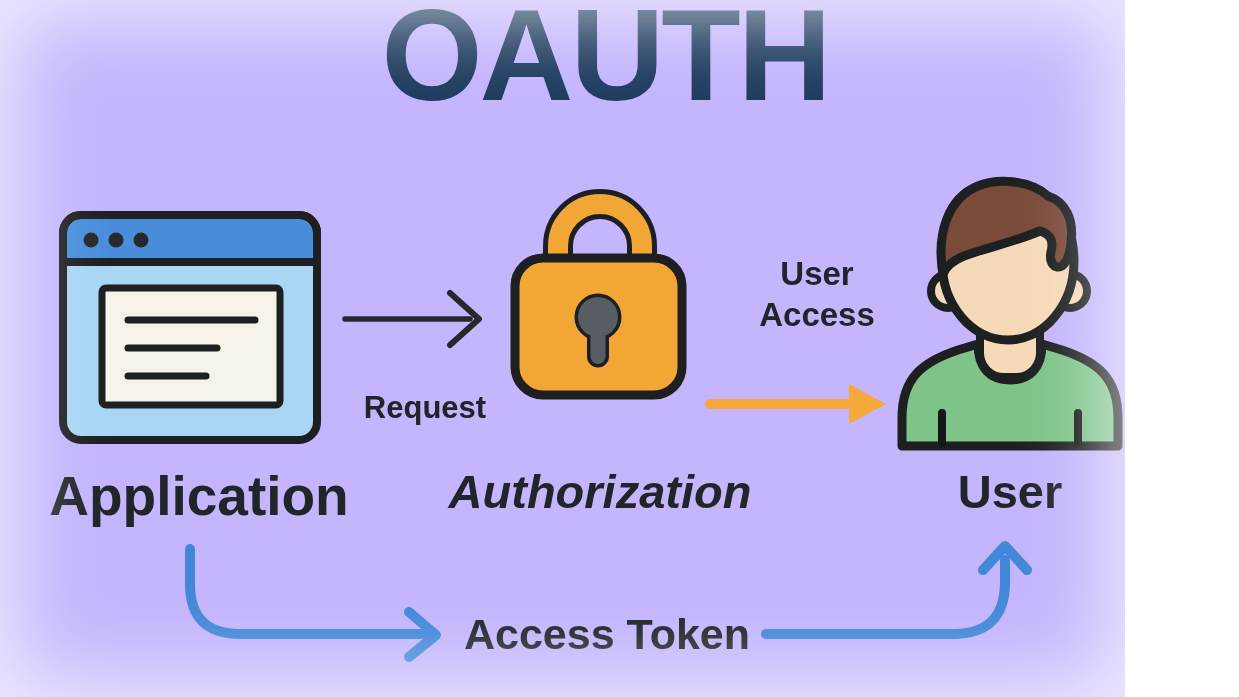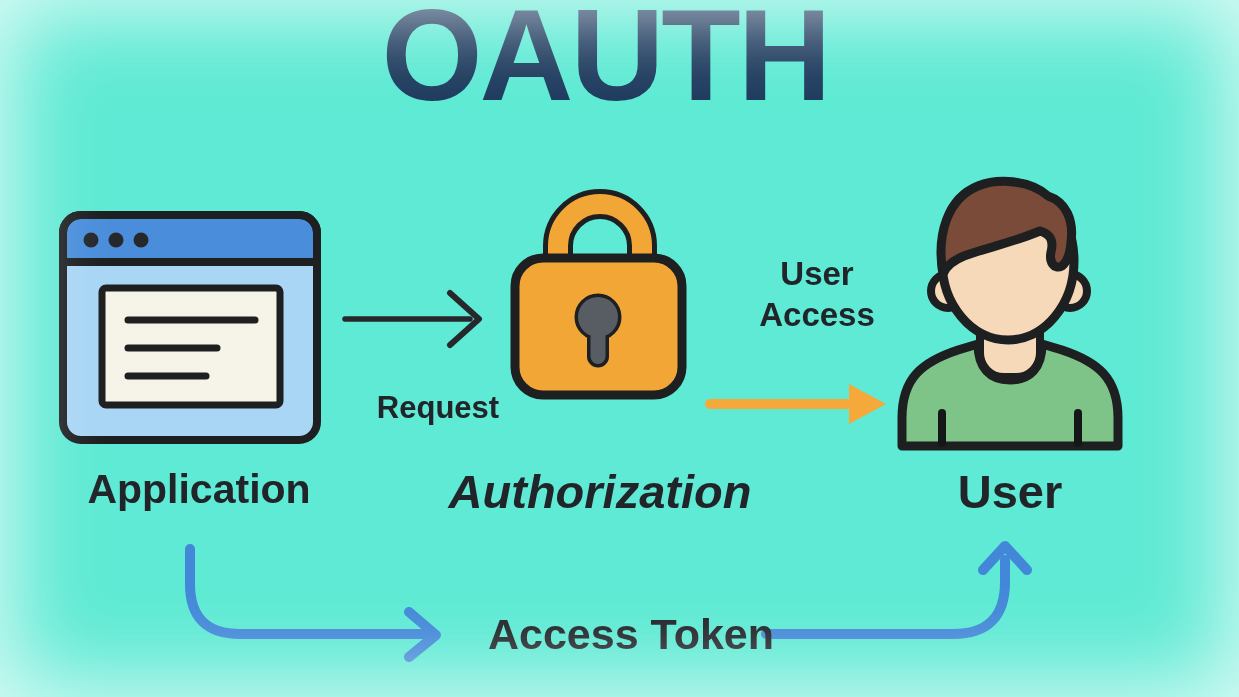--- a/index.html
+++ b/index.html
@@ -1,41 +1,41 @@
 <!DOCTYPE html>
 <html><head>
 <meta charset="utf-8">
 <style>
   html,body { margin:0; padding:0; }
   .stage {
-    position:relative; width:1239px; height:697px;
-    background:#5eead4; overflow:hidden;
+    position:relative; width:1125px; height:697px;
+    background:#c4b5fd; overflow:hidden;
     font-family:"Liberation Sans", sans-serif;
   }
   .stage::after {
     content:""; position:absolute; inset:0;
     box-shadow: inset 0 0 85px 14px rgba(255,255,255,.75);
     pointer-events:none;
   }
   .diagram-svg { position:absolute; left:0; top:0; width:1239px; height:697px; }
   .label {
     position:absolute; transform:translateX(-50%);
     font-weight:bold; color:#212529; text-align:center;
     white-space:nowrap; line-height:1.08;
   }
   #title {
     left:605px; top:-10px; font-size:130px; line-height:1;
     letter-spacing:-3px; color:#1e3b5e;
   }
-  #label-application { left:199px;  top:467px; font-size:41px; }
+  #label-application { left:199px;  top:467px; font-size:55px; }
   #label-auth        { left:600px;  top:467px; font-size:47px; line-height:49px;font-style:italic; }
   #label-user        { left:1010px; top:467px; font-size:47px; }
-  #label-request     { left:438px;  top:391px; font-size:31px; }
+  #label-request     { left:425px;  top:391px; font-size:31px; }
   #label-grants      { left:817px;  top:253px; font-size:33px; line-height:41px; }
-  #label-token       { left:607px;  top:611px; font-size:43px;margin-left:24px; }
+  #label-token       { left:607px;  top:611px; font-size:43px; }
   .label span { display:block; }
 </style>
 </head>
 <body>
 
 <div class="stage">
 
   <svg class="diagram-svg" viewBox="0 0 1239 697">
 
     <g>

